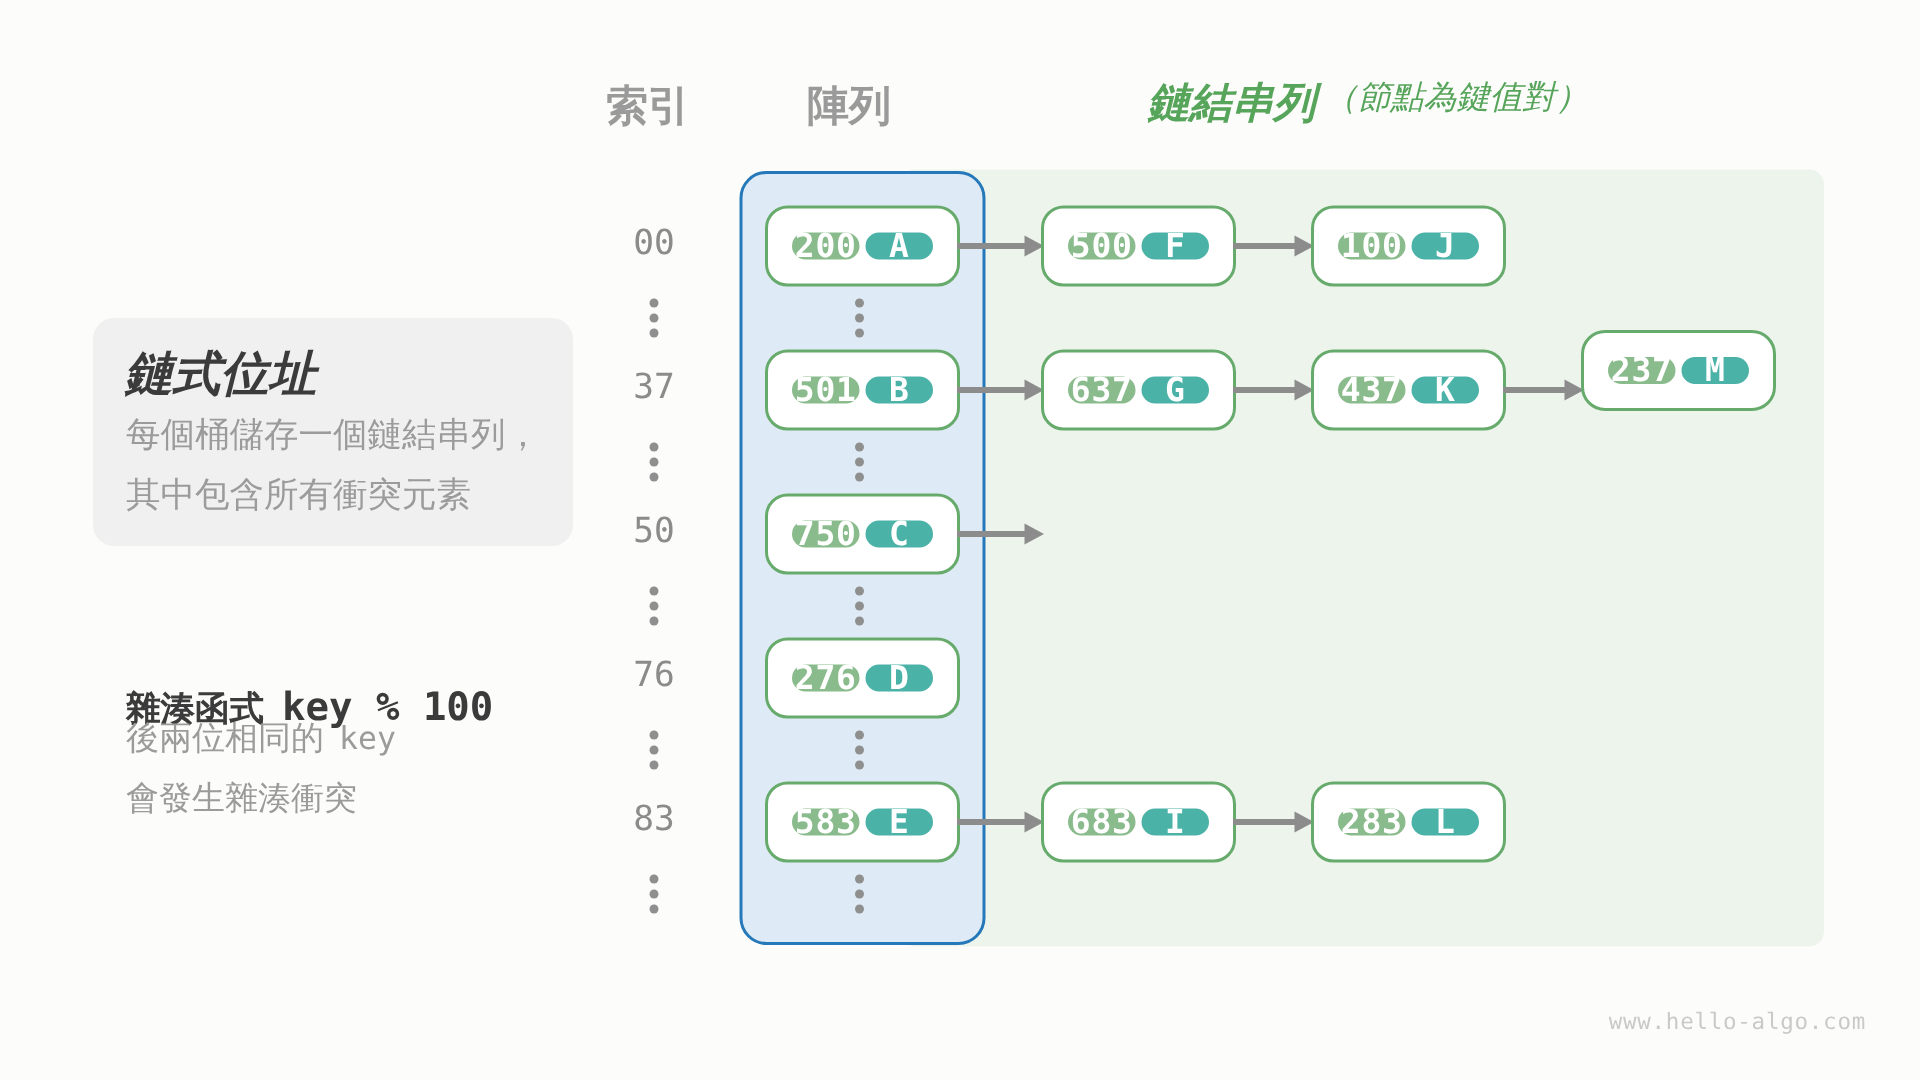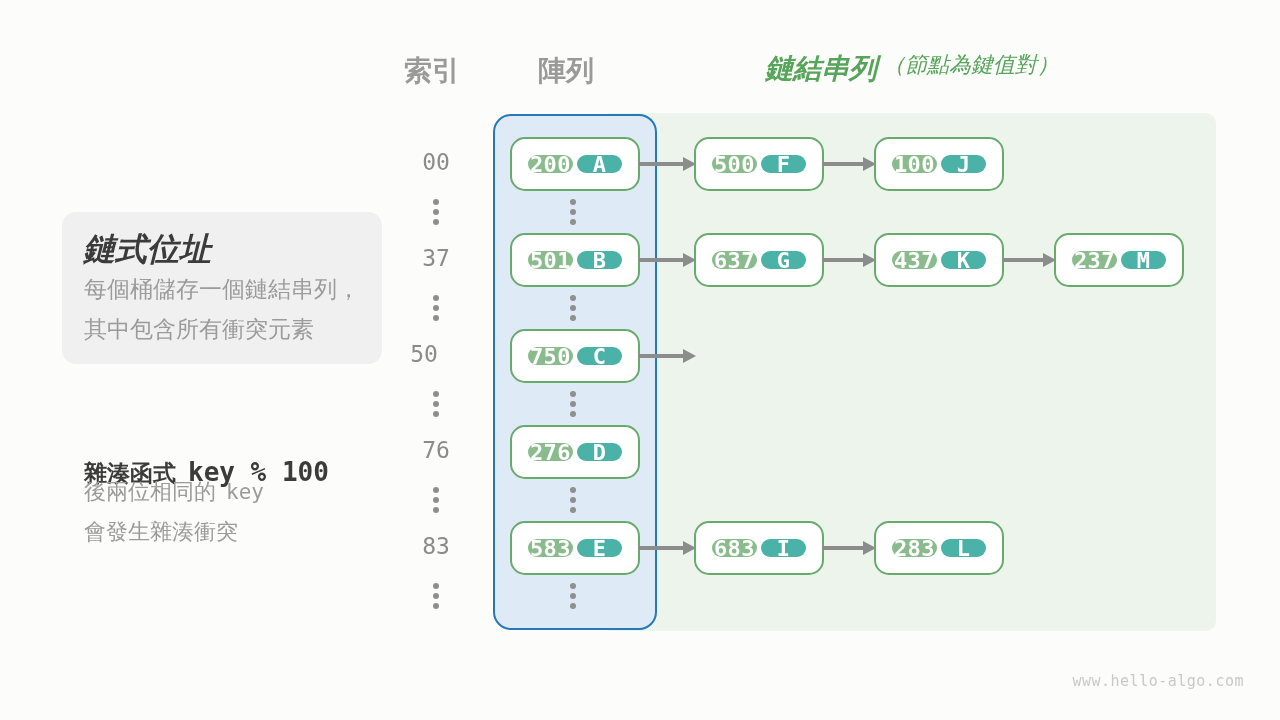--- a/index.html
+++ b/index.html
@@ -138,35 +138,35 @@
       <div class="arrow" style="left: 822px; top: 253px; width: 54px;">
         <div class="shaft"></div>
       </div>
       <div class="node" style="left: 874px; top: 233px;">
         <div class="cell kbox">437</div>
         <div class="cell vbox">K</div>
       </div>
       <div class="arrow" style="left: 1002px; top: 253px; width: 54px;">
         <div class="shaft"></div>
       </div>
-      <div class="node" style="left: 1054px; top: 233px;">
+      <div class="node" style="left: 1054px; top: 220px; border-radius: 16px;">
         <div class="cell kbox">237</div>
         <div class="cell vbox">M</div>
       </div>
       <div class="dots" style="left: 433px; top: 295px;">
         <div class="dot"></div>
         <div class="dot"></div>
         <div class="dot"></div>
       </div>
       <div class="dots" style="left: 570px; top: 295px;">
         <div class="dot"></div>
         <div class="dot"></div>
         <div class="dot"></div>
       </div>
-      <div class="idx mono" style="left: 392px; top: 341px;">50</div>
+      <div class="idx mono" style="left: 404px; top: 341px;">50</div>
       <div class="node" style="left: 510px; top: 329px;">
         <div class="cell kbox">750</div>
         <div class="cell vbox">C</div>
       </div>
       <div class="arrow" style="left: 638px; top: 349px; width: 58px;">
         <div class="shaft"></div>
       </div>
       <div class="dots" style="left: 433px; top: 391px;">
         <div class="dot"></div>
         <div class="dot"></div>

